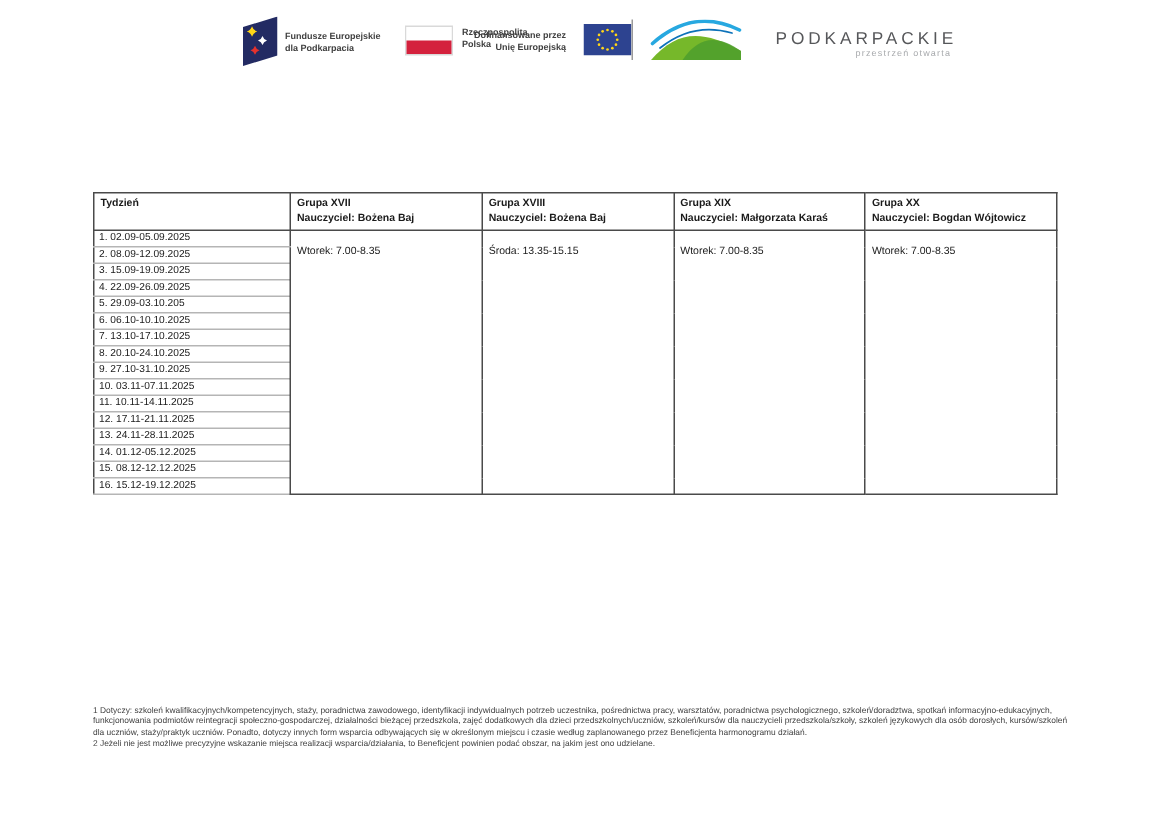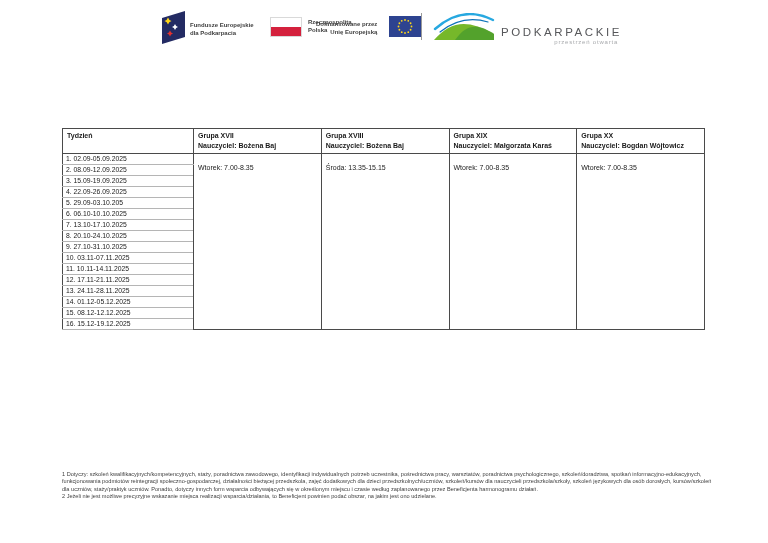--- a/index.html
+++ b/index.html
@@ -23,21 +23,21 @@
     white-space: pre-line;
   }
   .logo-text.right { text-align: right; }
   .pl-flag { width: 32px; height: 20px; border: 0.5px solid #d9d9d9; }
   .pl-flag .white { height: 50%; background: #ffffff; }
   .pl-flag .red   { height: 50%; background: #d4213d; }
   .header-divider {
     position: absolute; left: 421px; top: 13px;
     width: 1px; height: 27px; background: #9a9a9a;
   }
-  .logo-podk { left: 433px; top: 13px; gap: 6px; align-items: flex-end; }
+  .logo-podk { left: 433px; top: 13px; gap: 22px; }
   .podk-text { display: flex; flex-direction: column; }
   .podk-title {
     font-size: 11.5px; letter-spacing: 2.6px; color: #56575a; font-weight: normal;
   }
   .podk-subtitle {
     font-size: 6px; letter-spacing: 0.8px; color: #a8aaad; text-align: right;
     padding-right: 4px; margin-top: 1px;
   }
 
   

